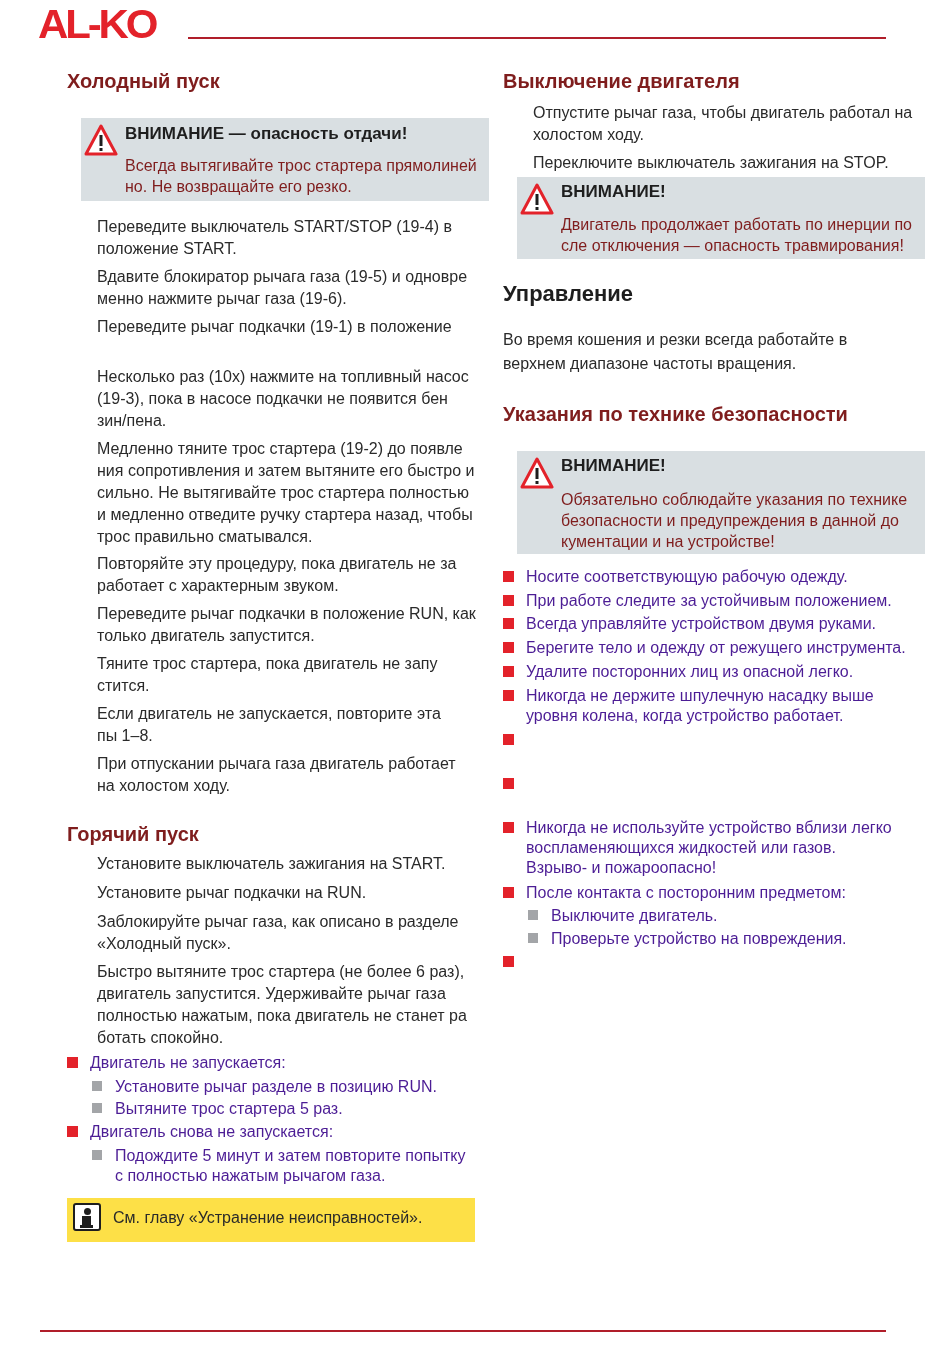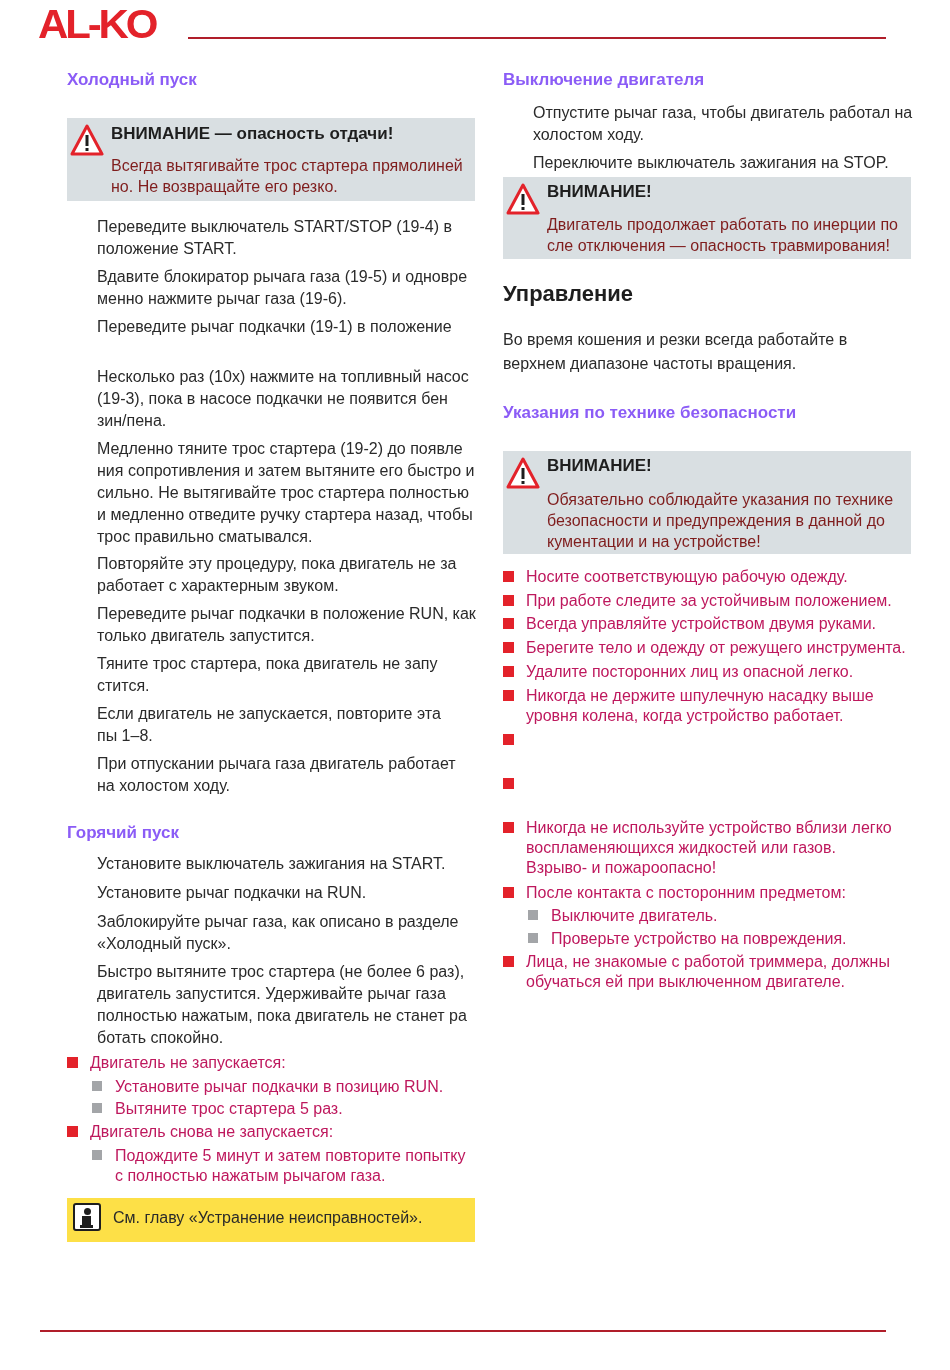--- a/index.html
+++ b/index.html
@@ -21,32 +21,32 @@
     position: absolute; left: 40px; top: 1330px; width: 846px; height: 2px; background: #b01e2a;
   }
   .footer-text {
     position: absolute; right: 64px; top: 1421px; font-size: 14px; color: #222;
     font-family: "Liberation Sans", sans-serif; letter-spacing: -0.4px;
   }
   .col { position: absolute; top: 0; }
   .col-left { left: 67px; width: 408px; }
   .col-right { left: 503px; width: 408px; }
 
-  .h3 { position: absolute; font-weight: bold; font-size: 17px; color: #8b5cf6; white-space: nowrap; }
+  .h3 { position: absolute; font-weight: bold; font-size: 20px; color: #7f1d1d; white-space: nowrap; }
   .h2 { position: absolute; font-weight: bold; font-size: 22px; color: #1e1e1e; white-space: nowrap; }
   .para { position: absolute; font-size: 16px; line-height: 22px; color: #2a2a2a; }
 
   .warn {
-    position: absolute; background: #d9dfe2; box-sizing: border-box;
+    position: absolute; background: #d9dfe2; box-sizing: border-box; margin-left: 14px;
   }
   .warn .tri { position: absolute; left: 3px; top: 6px; width: 34px; height: 32px; }
   .warn .wtitle { position: absolute; left: 44px; font-weight: bold; font-size: 17px; color: #1e1e1e; white-space: nowrap; }
   .warn .wbody { position: absolute; left: 44px; right: 6px; font-size: 16px; line-height: 21px; color: #7f1d1d; }
 
-  .bullet { position: absolute; font-size: 16px; line-height: 20px; color: #be185d; }
+  .bullet { position: absolute; font-size: 16px; line-height: 20px; color: #4c1d95; }
   .bullet .sq {
     position: absolute; left: 0; top: 4px; width: 11px; height: 11px; background: #e3222a;
   }
   .bullet .sq.grey { background: #a3a5a8; width: 10px; height: 10px; }
   .bullet .txt { position: absolute; left: 23px; right: 0; }
 
   .info { position: absolute; background: #fde047; }
   .info .ibox {
     position: absolute; left: 6px; top: 5px; width: 28px; height: 28px;
     border: 2px solid #1e1e1e; border-radius: 3px; background: #fff; box-sizing: border-box;
@@ -91,21 +91,21 @@
   <div class="para" style="top:882px; left:30px; width:378px;">Установите рычаг подкачки на RUN.</div>
   <div class="para" style="top:911px; left:30px; width:378px;">Заблокируйте рычаг газа, как описано в разделе «Холодный пуск».</div>
   <div class="para" style="top:961px; left:30px; width:378px;">Быстро вытяните трос стартера (не более 6 раз), двигатель запустится. Удерживайте рычаг газа полностью нажатым, пока двигатель не станет ра ботать спокойно.</div>
 
   <div class="bullet" style="top:1053px; left:0; width:408px; height:22px;">
     <span class="sq"></span>
     <span class="txt">Двигатель не запускается:</span>
   </div>
   <div class="bullet" style="top:1077px; left:25px; width:383px; height:22px;">
     <span class="sq grey"></span>
-    <span class="txt">Установите рычаг подкачки в позицию RUN.</span>
+    <span class="txt">Установите рычаг разделе в позицию RUN.</span>
   </div>
   <div class="bullet" style="top:1099px; left:25px; width:383px; height:22px;">
     <span class="sq grey"></span>
     <span class="txt">Вытяните трос стартера 5 раз.</span>
   </div>
   <div class="bullet" style="top:1122px; left:0; width:408px; height:22px;">
     <span class="sq"></span>
     <span class="txt">Двигатель снова не запускается:</span>
   </div>
   <div class="bullet" style="top:1146px; left:25px; width:383px; height:42px;">
@@ -194,18 +194,17 @@
   <div class="bullet" style="top:906px; left:25px; width:383px; height:22px;">
     <span class="sq grey"></span>
     <span class="txt">Выключите двигатель.</span>
   </div>
   <div class="bullet" style="top:929px; left:25px; width:383px; height:22px;">
     <span class="sq grey"></span>
     <span class="txt">Проверьте устройство на повреждения.</span>
   </div>
   <div class="bullet" style="top:952px; left:0; width:395px; height:42px;">
     <span class="sq"></span>
-    <span class="txt">Лица, не знакомые с работой триммера, должны обучаться ей при выключенном двигателе.</span>
   </div>
 </div>
 
 <div class="bottom-rule"></div>
 <div class="footer-text">Перевод оригинального руководства по эксплуатации</div>
 
 </body></html>

